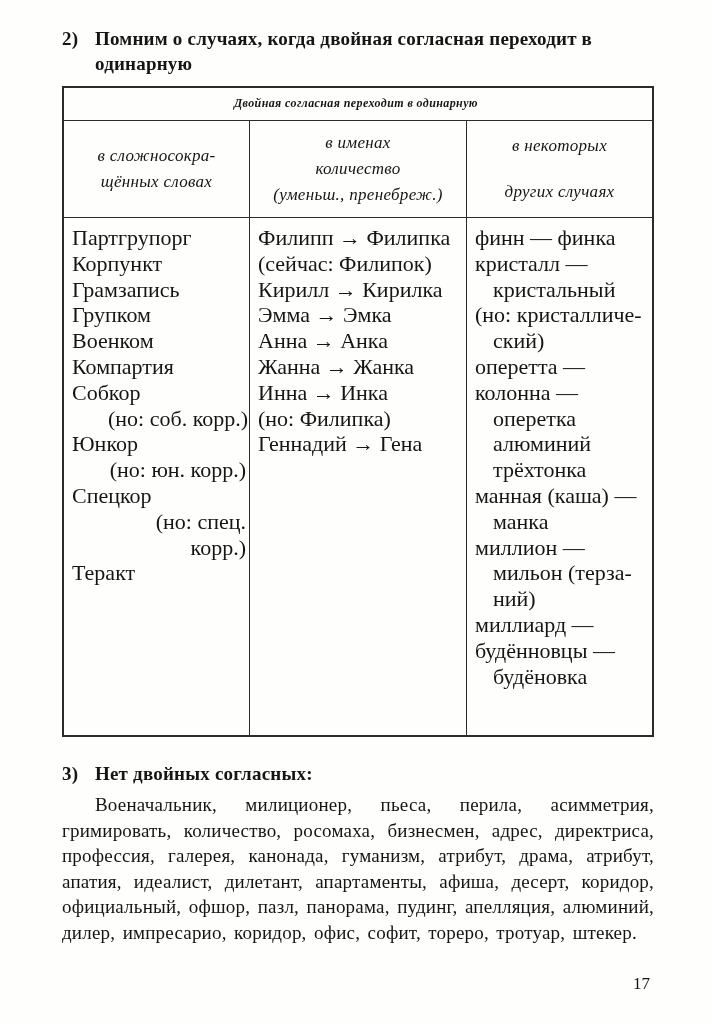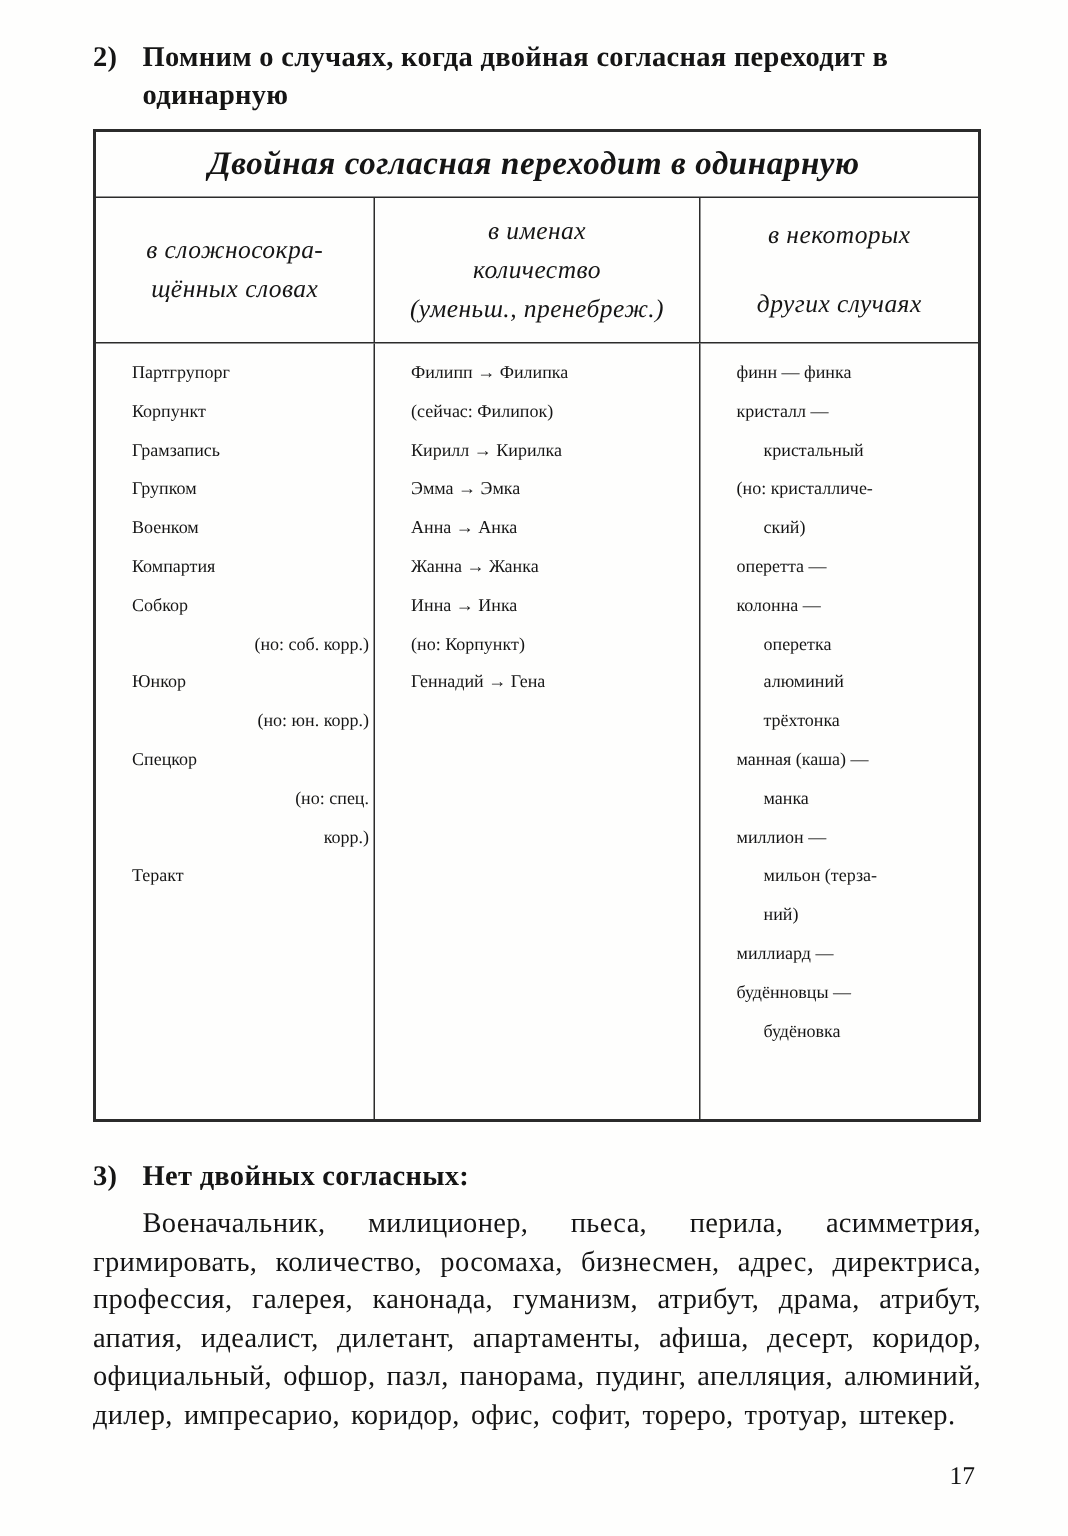--- a/index.html
+++ b/index.html
@@ -33,21 +33,21 @@
   }
   
   .rules-table {
     margin: 10px 58px 0 62px;
     border: 2px solid #2b2b2b;
   }
   .table-title {
     text-align: center;
     font-weight: bold;
     font-style: italic;
-    font-size: 22px;
+    font-size: 12px;
     padding: 8px 4px 9px 0;
     border-bottom: 1.5px solid #2b2b2b;
     letter-spacing: 0.4px;
   }
   .header-row, .body-row {
     display: grid;
     grid-template-columns: 186px 217px 1fr;
   }
   .header-row {
     border-bottom: 1.5px solid #2b2b2b;
@@ -59,22 +59,22 @@
     text-align: center;
     display: flex;
     flex-direction: column;
     justify-content: center;
     padding: 9px 3px;
     border-right: 1.5px solid #2b2b2b;
     letter-spacing: 0.3px;
   }
   .header-cell:last-child { border-right: none; gap: 20px; }
   .body-cell {
-    padding: 7px 3px 10px 24px;
-    font-size: 12px;
+    padding: 7px 3px 10px 8px;
+    font-size: 22px;
     line-height: 25.8px;
     border-right: 1.5px solid #2b2b2b;
     min-height: 500px;
   }
   .body-cell:last-child { border-right: none; }
   .cell-line { white-space: nowrap; }
   .body-cell.col-0 .cell-line.indent { padding-left: 36px; text-align: right; }
   .body-cell.col-2 .cell-line.indent { padding-left: 18px; }
   
   .word-list {
@@ -139,21 +139,21 @@
           <div class="cell-line">Теракт</div>
         </div>
       <div class="body-cell col-1">
           <div class="cell-line">Филипп → Филипка</div>
           <div class="cell-line">(сейчас: Филипок)</div>
           <div class="cell-line">Кирилл → Кирилка</div>
           <div class="cell-line">Эмма → Эмка</div>
           <div class="cell-line">Анна → Анка</div>
           <div class="cell-line">Жанна → Жанка</div>
           <div class="cell-line">Инна → Инка</div>
-          <div class="cell-line">(но: Корпункт)</div>
+          <div class="cell-line">(но: Филипка)</div>
           <div class="cell-line">Геннадий → Гена</div>
         </div>
       <div class="body-cell col-2">
           <div class="cell-line">финн — финка</div>
           <div class="cell-line">кристалл —</div>
           <div class="cell-line indent">кристальный</div>
           <div class="cell-line">(но: кристалличе-</div>
           <div class="cell-line indent">ский)</div>
           <div class="cell-line">оперетта —</div>
           <div class="cell-line">колонна —</div>

